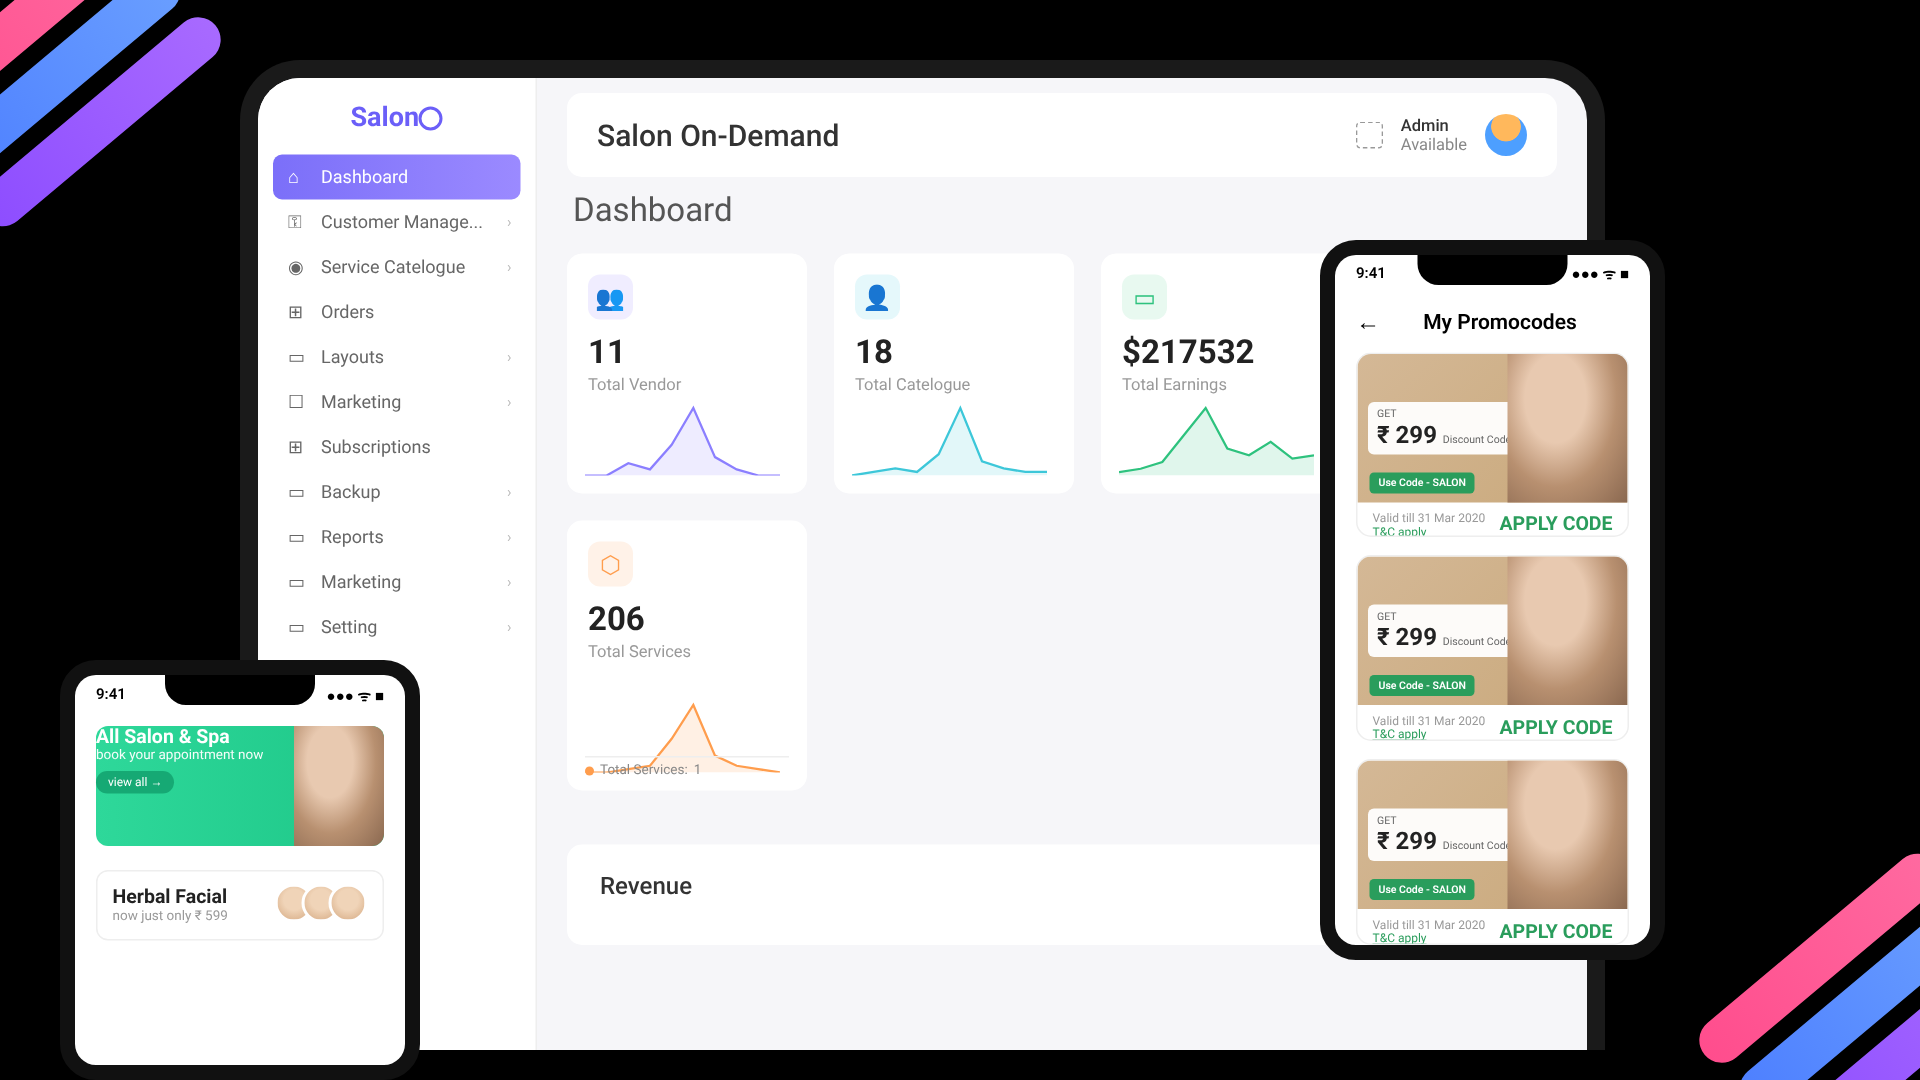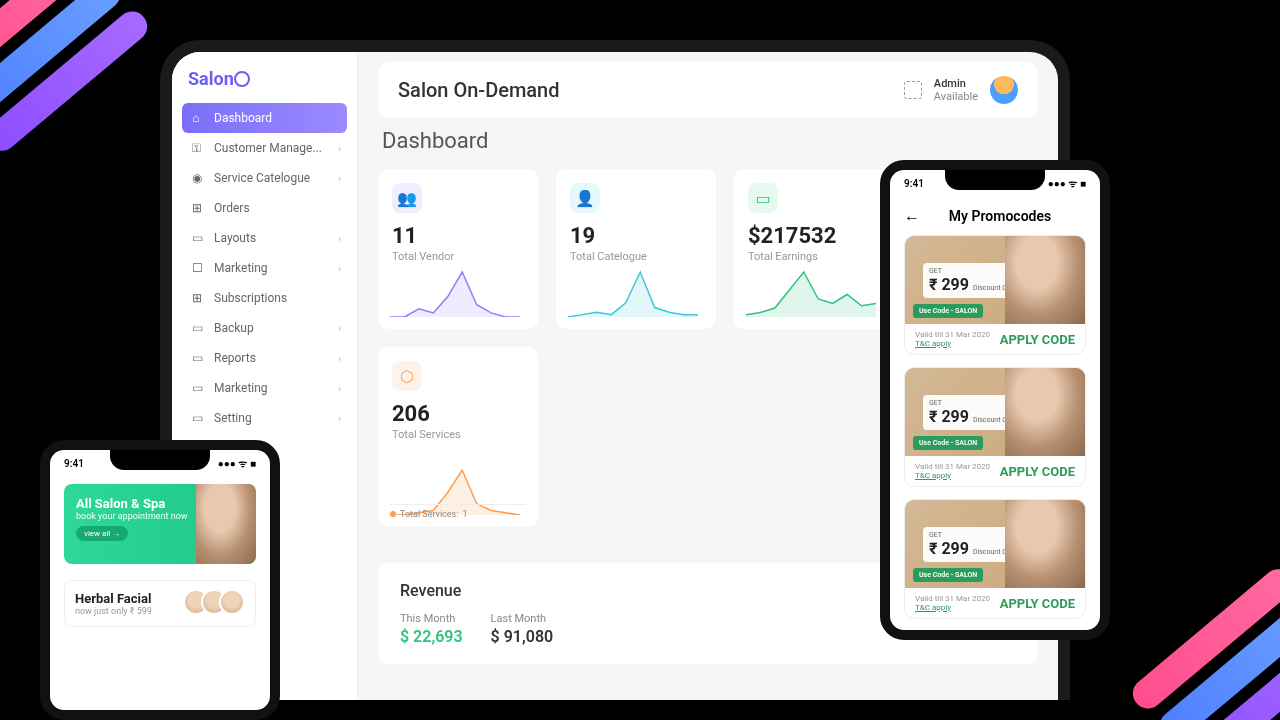--- a/index.html
+++ b/index.html
@@ -7,21 +7,21 @@
 .stripes{position:absolute;pointer-events:none}
 .stripes.tl{top:-20px;left:-60px;transform:rotate(-40deg)}
 .stripes.br{bottom:-20px;right:-60px;transform:rotate(-40deg)}
 .stripe{width:200px;height:30px;border-radius:15px;margin:12px 0}
 .s-pink{background:linear-gradient(90deg,#ff4d8d,#ff6aa0)}
 .s-blue{background:linear-gradient(90deg,#4d7fff,#6a9fff)}
 .s-purple{background:linear-gradient(90deg,#8d4dff,#a86aff)}
 .laptop{position:absolute;top:40px;left:160px;width:910px;height:660px;background:#0a0a0a;border-radius:40px 40px 0 0;border:12px solid #1a1a1a;border-bottom:none;overflow:hidden}
 .laptop-screen{width:100%;height:100%;background:#f6f6f9;display:flex;flex-direction:column}
 .sidebar{width:186px;background:#fff;border-right:1px solid #eee;padding:8px 10px}
-.brand{color:#6b5ff8;font-weight:700;font-size:18px;padding:8px 6px 14px;display:flex;justify-content:flex-start;align-items:center}
+.brand{color:#6b5ff8;font-weight:700;font-size:18px;padding:8px 6px 14px;display:flex;justify-content:center;align-items:center}
 .gear{width:16px;height:16px;border:2px solid #6b5ff8;border-radius:50%;position:relative}
 .nav-item{display:flex;align-items:center;gap:8px;padding:8px 10px;font-size:12px;color:#666;border-radius:6px;cursor:pointer;position:relative}
 .nav-item.active{background:linear-gradient(90deg,#7b6ff9,#9b8aff);color:#fff}
 .nav-item .ic{width:14px;height:14px;flex-shrink:0}
 .chev{position:absolute;right:6px;color:#bbb;font-size:10px}
 .main{flex:1;padding:0 20px 20px;overflow:hidden}
 .header-card{background:#fff;border-radius:10px;padding:14px 20px;display:flex;align-items:center;justify-content:space-between;margin:10px 0}
 .title{font-size:20px;color:#333;font-weight:500}
 .user-area{display:flex;align-items:center;gap:12px;font-size:11px;color:#888}
 .fullscreen-ic{width:18px;height:18px;border:1.5px dashed #999;border-radius:3px}
@@ -50,38 +50,38 @@
 .phone{position:absolute;background:#000;border-radius:24px;border:10px solid #111;overflow:hidden;z-index:5}
 .phone-r{top:160px;right:170px;width:230px;height:480px}
 .phone-l{top:440px;left:40px;width:240px;height:280px}
 .phone-screen{width:100%;height:100%;background:#fff;display:flex;flex-direction:column;position:relative}
 .notch{position:absolute;top:0;left:50%;transform:translateX(-50%);width:100px;height:20px;background:#000;border-radius:0 0 14px 14px;z-index:2}
 .statusbar{height:26px;display:flex;justify-content:space-between;align-items:center;padding:0 14px;font-size:10px;font-weight:600;color:#000}
 .ph-header{display:flex;align-items:center;padding:10px 14px;gap:14px;font-size:14px;font-weight:600}
 .back-ic{font-size:16px}
 .promo-list{padding:0 14px;display:flex;flex-direction:column;gap:12px;overflow:hidden}
 .promo{border:1px solid #eee;border-radius:10px;overflow:hidden}
-.promo-img{height:88px;background:linear-gradient(135deg,#d4b896,#c9a87a);position:relative;display:flex;align-items:center;padding:0 18px}
+.promo-img{height:99px;background:linear-gradient(135deg,#d4b896,#c9a87a);position:relative;display:flex;align-items:center;padding:0 7px}
 .promo-txt{background:rgba(255,255,255,0.95);padding:4px 6px;border-radius:4px}
 .promo-price{font-size:16px;font-weight:700;color:#222}
 .promo-disc{font-size:7px;color:#666}
 .promo-code{position:absolute;bottom:6px;left:8px;background:#2a9d5c;color:#fff;font-size:7px;padding:3px 6px;border-radius:3px;font-weight:600}
 .model{position:absolute;right:0;top:0;bottom:0;width:80px;background:radial-gradient(ellipse at 40% 30%,#e8c9b0 30%,#b89070 60%,#8a6850)}
 .promo-foot{display:flex;justify-content:space-between;align-items:center;padding:6px 10px;font-size:8px}
 .valid{color:#999}
 .tac{color:#2a9d5c;text-decoration:underline}
 .apply{color:#2a9d5c;font-weight:700;font-size:13px}
 .loc-header{display:flex;align-items:center;justify-content:space-between;padding:10px 14px}
 .hamburger{width:16px;height:12px;display:flex;flex-direction:column;justify-content:space-between}
 .hamburger span{height:2px;background:#2a9d8c;border-radius:1px}
 .loc-txt{text-align:center}
 .loc-city{font-size:13px;font-weight:700;color:#222}
 .loc-near{font-size:9px;color:#999}
 .search-ic{color:#2a9d8c;font-size:16px}
-.banner{margin:8px 14px;height:80px;background:linear-gradient(90deg,#2ed89a,#1ec788);border-radius:8px;padding:12px;position:relative;color:#fff}
+.banner{margin:8px 14px;height:80px;background:linear-gradient(90deg,#2ed89a,#1ec788);border-radius:8px;position:relative;color:#fff}
 .banner-h{font-size:13px;font-weight:700}
 .banner-sub{font-size:9px;opacity:0.95}
 .view-all{background:#16a974;font-size:8px;padding:3px 8px;border-radius:10px;display:inline-block;margin-top:4px}
 .banner-model{position:absolute;right:0;top:0;bottom:0;width:60px;background:radial-gradient(ellipse at 40% 30%,#e8c9b0 30%,#b89070 60%,#8a6850);border-radius:0 8px 8px 0}
 .card2{margin:8px 14px;padding:10px;background:#fff;border:1px solid #eee;border-radius:8px;position:relative}
 .card2-h{font-size:13px;font-weight:700;color:#222}
 .card2-sub{font-size:9px;color:#999}
 .card2-img{position:absolute;right:10px;top:8px;display:flex}
 .face{width:26px;height:26px;border-radius:50%;background:radial-gradient(circle at 50% 40%,#f0d4b8 40%,#d4a880);margin-left:-8px;border:2px solid #fff}
 </style>
@@ -184,21 +184,21 @@
               <div class="stat-ic purple">👥</div>
   <div class="stat-val">11</div>
   <div class="stat-lbl">Total Vendor</div>
   <svg class="spark" viewBox="0 0 130 50">
     <path d="M0,50 L0,50 L14.444444444444443,50 L28.888888888888886,41.81818181818181 L43.33333333333333,45.90909090909091 L57.77777777777777,29.545454545454547 L72.22222222222223,5 L86.66666666666666,37.72727272727273 L101.11111111111111,45.90909090909091 L115.55555555555554,50 L130,50 L130,50 Z" fill="#8b7fff" opacity="0.15"></path>
     <path d="M0,50 14.444444444444443,50 28.888888888888886,41.81818181818181 43.33333333333333,45.90909090909091 57.77777777777777,29.545454545454547 72.22222222222223,5 86.66666666666666,37.72727272727273 101.11111111111111,45.90909090909091 115.55555555555554,50 130,50 " fill="none" stroke="#8b7fff" stroke-width="1.5"></path>
   </svg>
             </div>
             <div class="stat-card">
               <div class="stat-ic cyan">👤</div>
-  <div class="stat-val">19</div>
+  <div class="stat-val">18</div>
   <div class="stat-lbl">Total Catelogue</div>
   <svg class="spark" viewBox="0 0 130 50">
     <path d="M0,50 L0,50 L14.444444444444443,47.631578947368425 L28.888888888888886,45.26315789473684 L43.33333333333333,47.631578947368425 L57.77777777777777,35.78947368421053 L72.22222222222223,5 L86.66666666666666,40.526315789473685 L101.11111111111111,45.26315789473684 L115.55555555555554,47.631578947368425 L130,47.631578947368425 L130,50 Z" fill="#3dc7d9" opacity="0.15"></path>
     <path d="M0,50 14.444444444444443,47.631578947368425 28.888888888888886,45.26315789473684 43.33333333333333,47.631578947368425 57.77777777777777,35.78947368421053 72.22222222222223,5 86.66666666666666,40.526315789473685 101.11111111111111,45.26315789473684 115.55555555555554,47.631578947368425 130,47.631578947368425 " fill="none" stroke="#3dc7d9" stroke-width="1.5"></path>
   </svg>
             </div>
             <div class="stat-card">
               <div class="stat-ic green">▭</div>
   <div class="stat-val">$217532</div>
   <div class="stat-lbl">Total Earnings</div>
@@ -218,30 +218,20 @@
               <div class="stat-foot">
                 <span class="dot"></span>
                 <span>Total Services:</span> 
                 <span>1</span>
               </div>
             </div>
             <div style="width: 100%;"></div>
           </div>
         <div class="revenue">
           <div class="rev-h">Revenue</div>
-          <div class="rev-vals">
-            <div class="rev-col">
-              <div>This Month</div>
-              <div class="rev-amt g">$ 22,693</div>
-            </div>
-            <div class="rev-col">
-              <div>Last Month</div>
-              <div class="rev-amt d">$ 91,080</div>
-            </div>
-          </div>
         </div>
       </div>
     </div>
   </div>
 </div>
 
 <div class="phone phone-r">
   <div class="notch"></div>
   <div class="phone-screen">
     <div class="statusbar">

